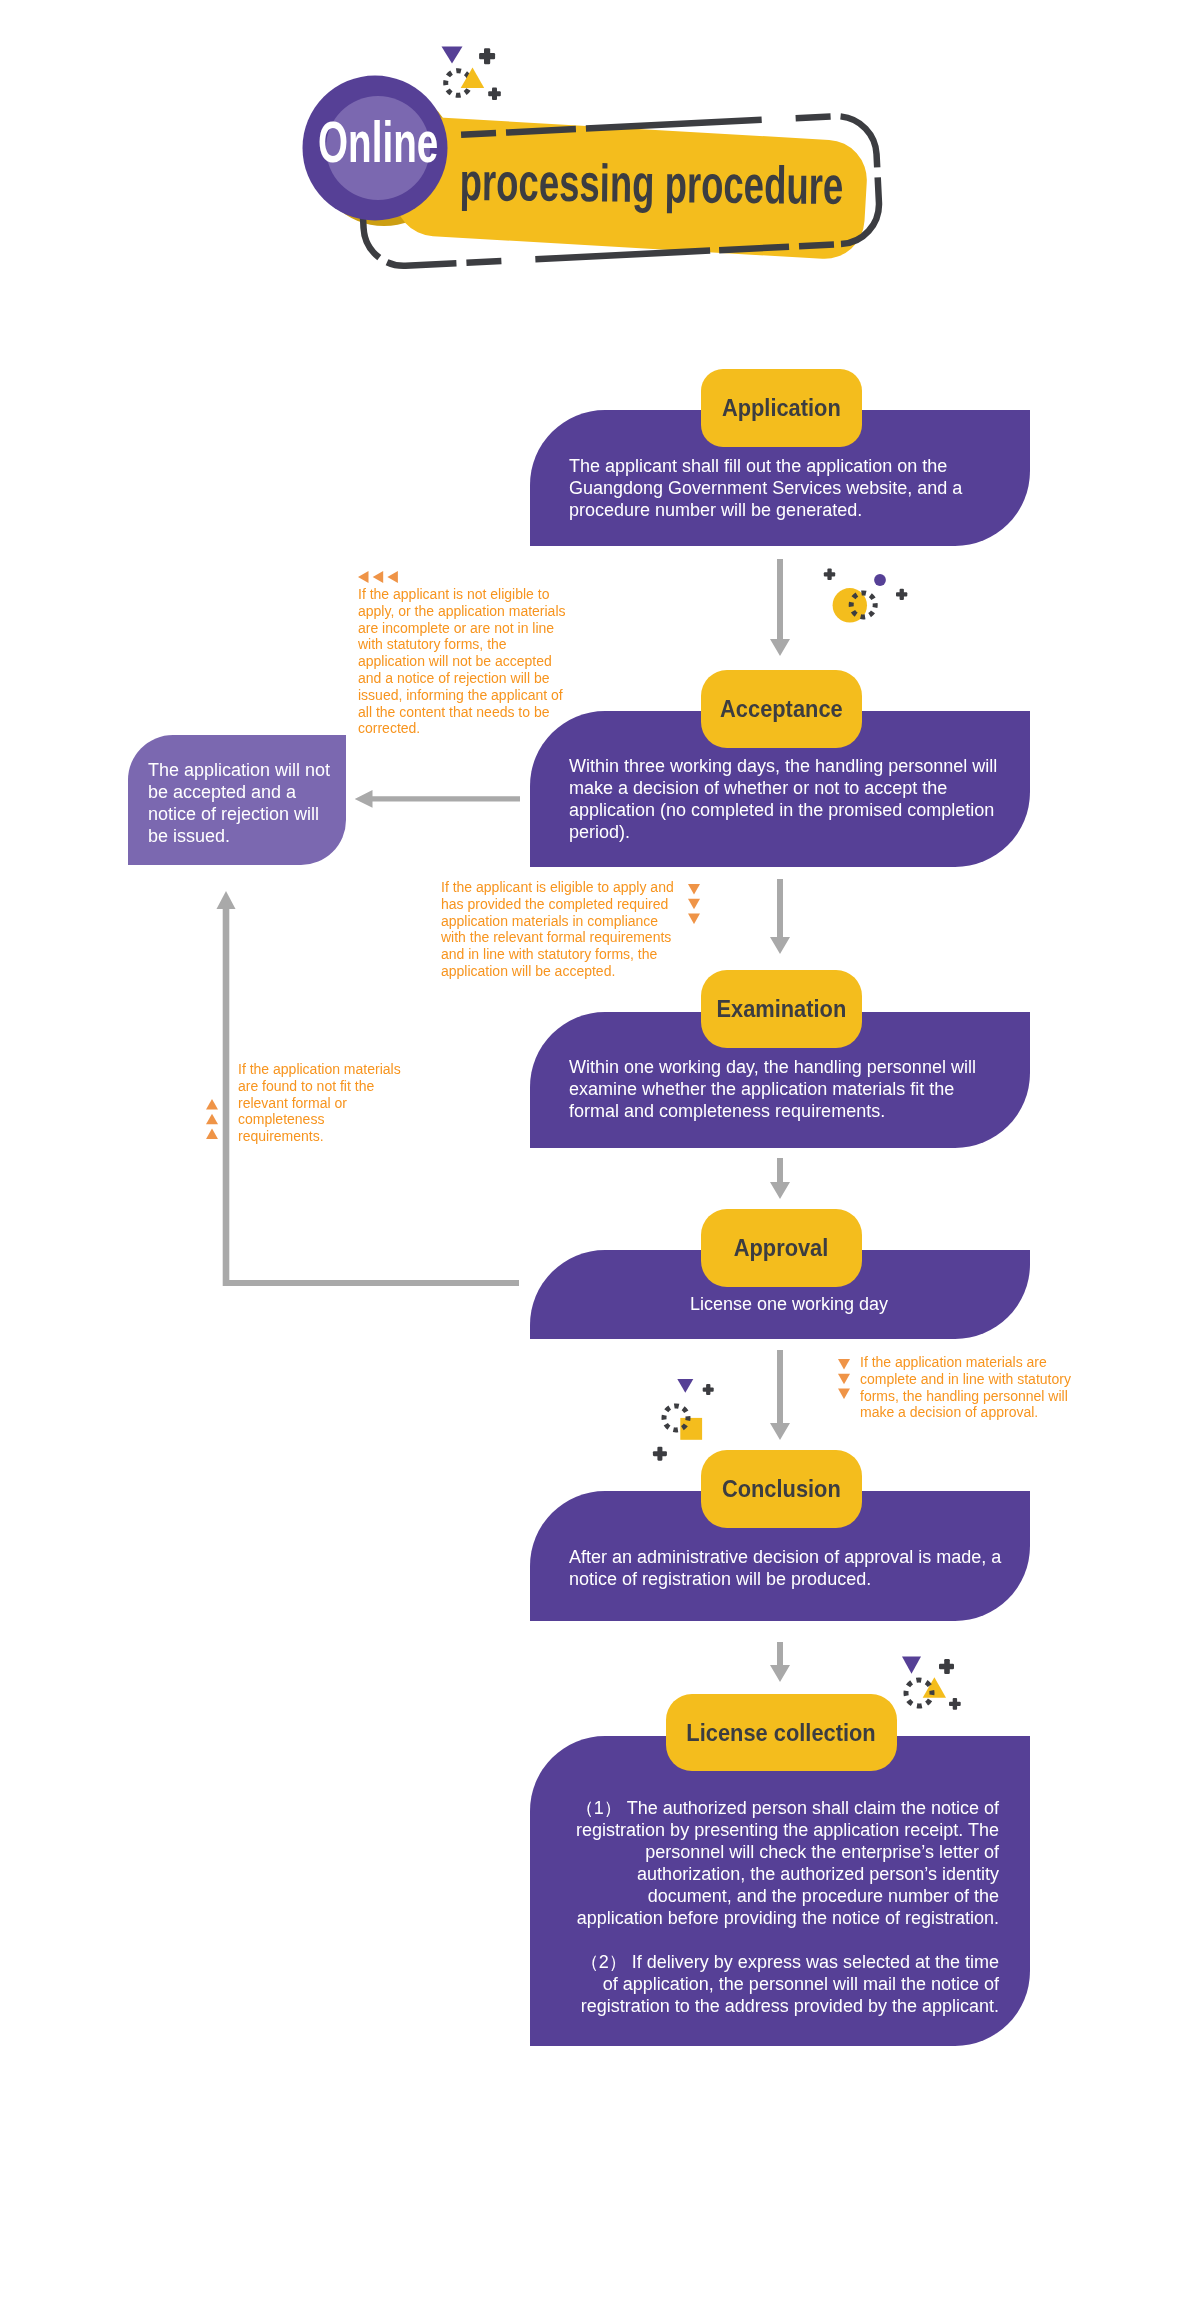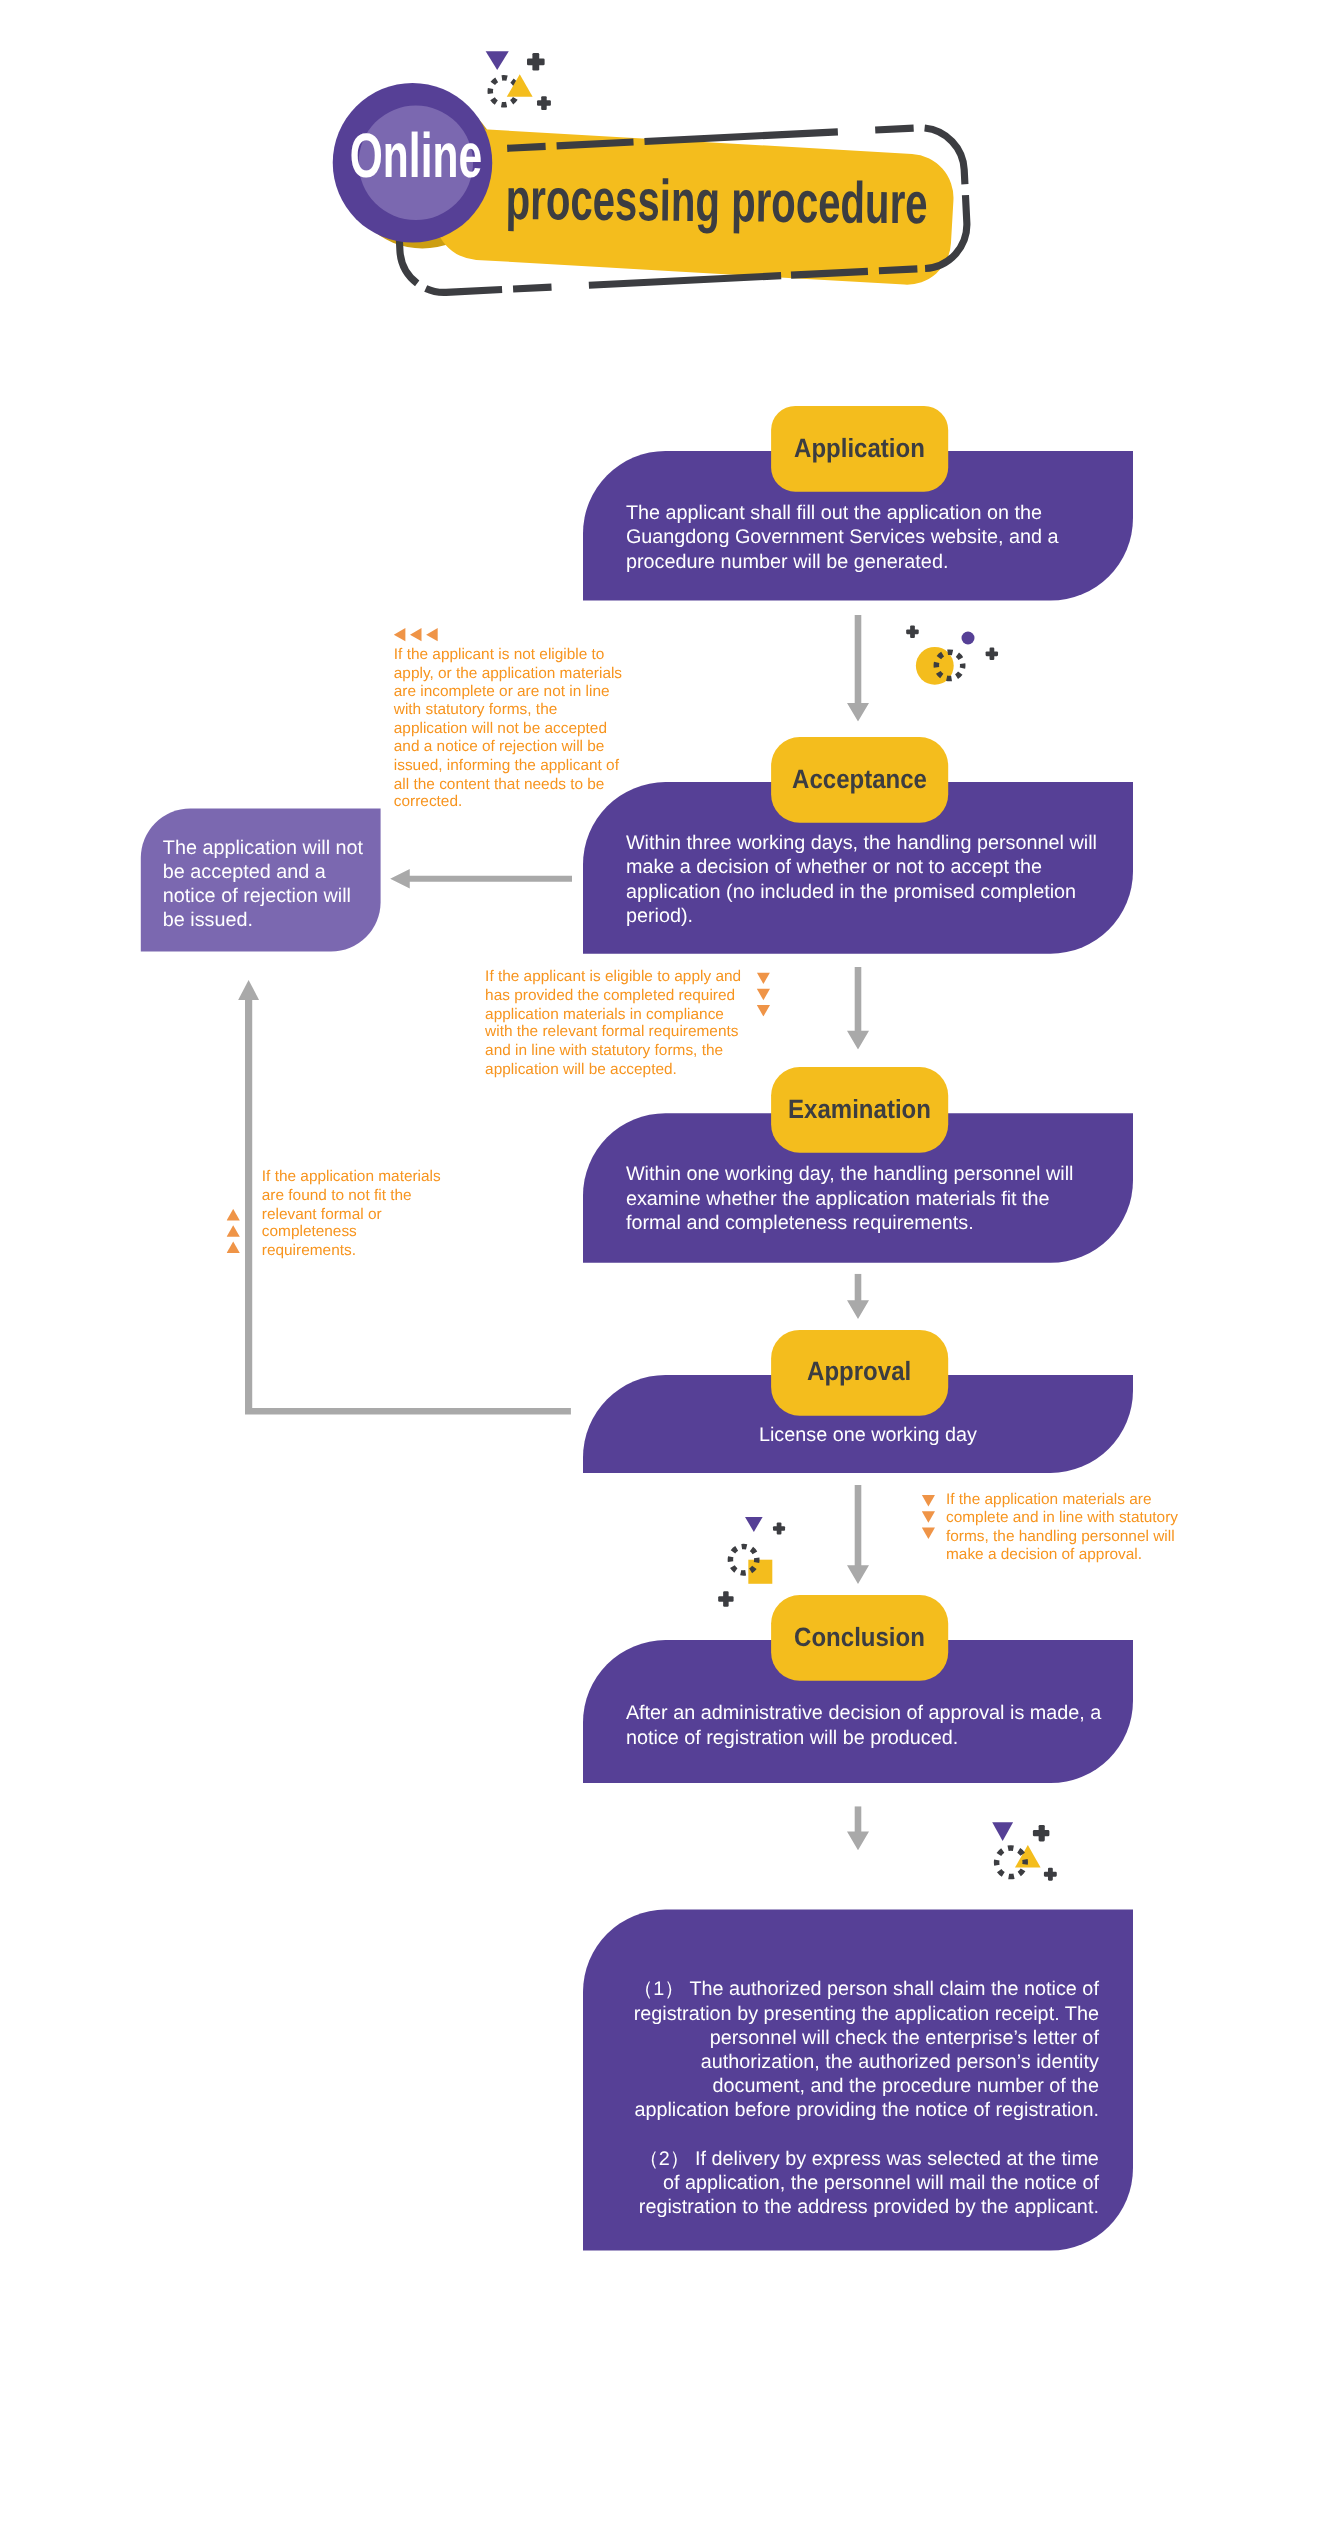--- a/index.html
+++ b/index.html
@@ -125,21 +125,21 @@
     <polygon points="10.5,0 10.5,12 0,6" fill="#ef9447"></polygon>
     <polygon points="25.2,0 25.2,12 14.7,6" fill="#ef9447"></polygon>
     <polygon points="39.9,0 39.9,12 29.4,6" fill="#ef9447"></polygon>
   </svg>
   <div class="note" style="left:358px;top:586px;width:213px;">If the applicant is not eligible to apply, or the application materials are incomplete or are not in line with statutory forms, the application will not be accepted and a notice of rejection will be issued, informing the applicant of all the content that needs to be corrected.</div>
 
   <div class="step-body" style="left:530px;top:711px;width:500px;height:156px;"></div>
   <div class="step-pill" style="left:701px;top:670px;width:161px;height:78px;">
       <span>Acceptance</span>
     </div>
-  <div class="step-text" style="left:569px;top:755px;width:434px;">Within three working days, the handling personnel will make a decision of whether or not to accept the application (no included in the promised completion period).</div>
+  <div class="step-text" style="left:569px;top:755px;width:434px;">Within three working days, the handling personnel will make a decision of whether or not to accept the application (no completed in the promised completion period).</div>
 
   <div class="step-body light" style="left:128px;top:735px;width:218px;height:130px;"></div>
   <div class="step-text" style="left:148px;top:759px;width:190px;">The application will not be accepted and a notice of rejection will be issued.</div>
   <svg class="abs" style="left:354px;top:789px;" width="168" height="20">
     <polygon points="166,7.2 18.5,7.2 18.5,1 0.7,9.9 18.5,18.8 18.5,12.6 166,12.6" fill="#a9a9a9"></polygon>
   </svg>
 
   <svg class="abs" style="left:770px;top:879px;" width="20" height="75">
     <polygon points="7,0 13,0 13,58.0 20,58.0 10,75 0,58.0 7,58.0" fill="#a9a9a9"></polygon>
   </svg>
@@ -226,17 +226,20 @@
     <g fill="none" stroke="#3c3d41" stroke-width="5" stroke-dasharray="5.0 5.2" stroke-linecap="butt" stroke-dashoffset="3">
       <circle cx="24" cy="48" r="13"></circle>
     </g>
     <g fill="#3c3d41">
       <rect x="57.7" y="53" width="4.4" height="11.7" rx="1"></rect>
       <rect x="54" y="56.7" width="11.7" height="4.4" rx="1"></rect>
     </g>
   </svg>
 
   <div class="step-body" style="left:530px;top:1736px;width:500px;height:310px;"></div>
+  <div class="step-pill" style="left:666px;top:1694px;width:231px;height:77px;">
+      <span>License collection</span>
+    </div>
   <div class="step-text" style="left:569px;top:1797px;width:430px;text-align:right;"> （1） The authorized person shall claim the notice of registration by presenting the application receipt. The personnel will check the enterprise’s letter of authorization, the authorized person’s identity document, and the procedure number of the application before providing the notice of registration.
 
  （2） If delivery by express was selected at the time of application, the personnel will mail the notice of registration to the address provided by the applicant.</div>
 
 </div>
 
 </body></html>

